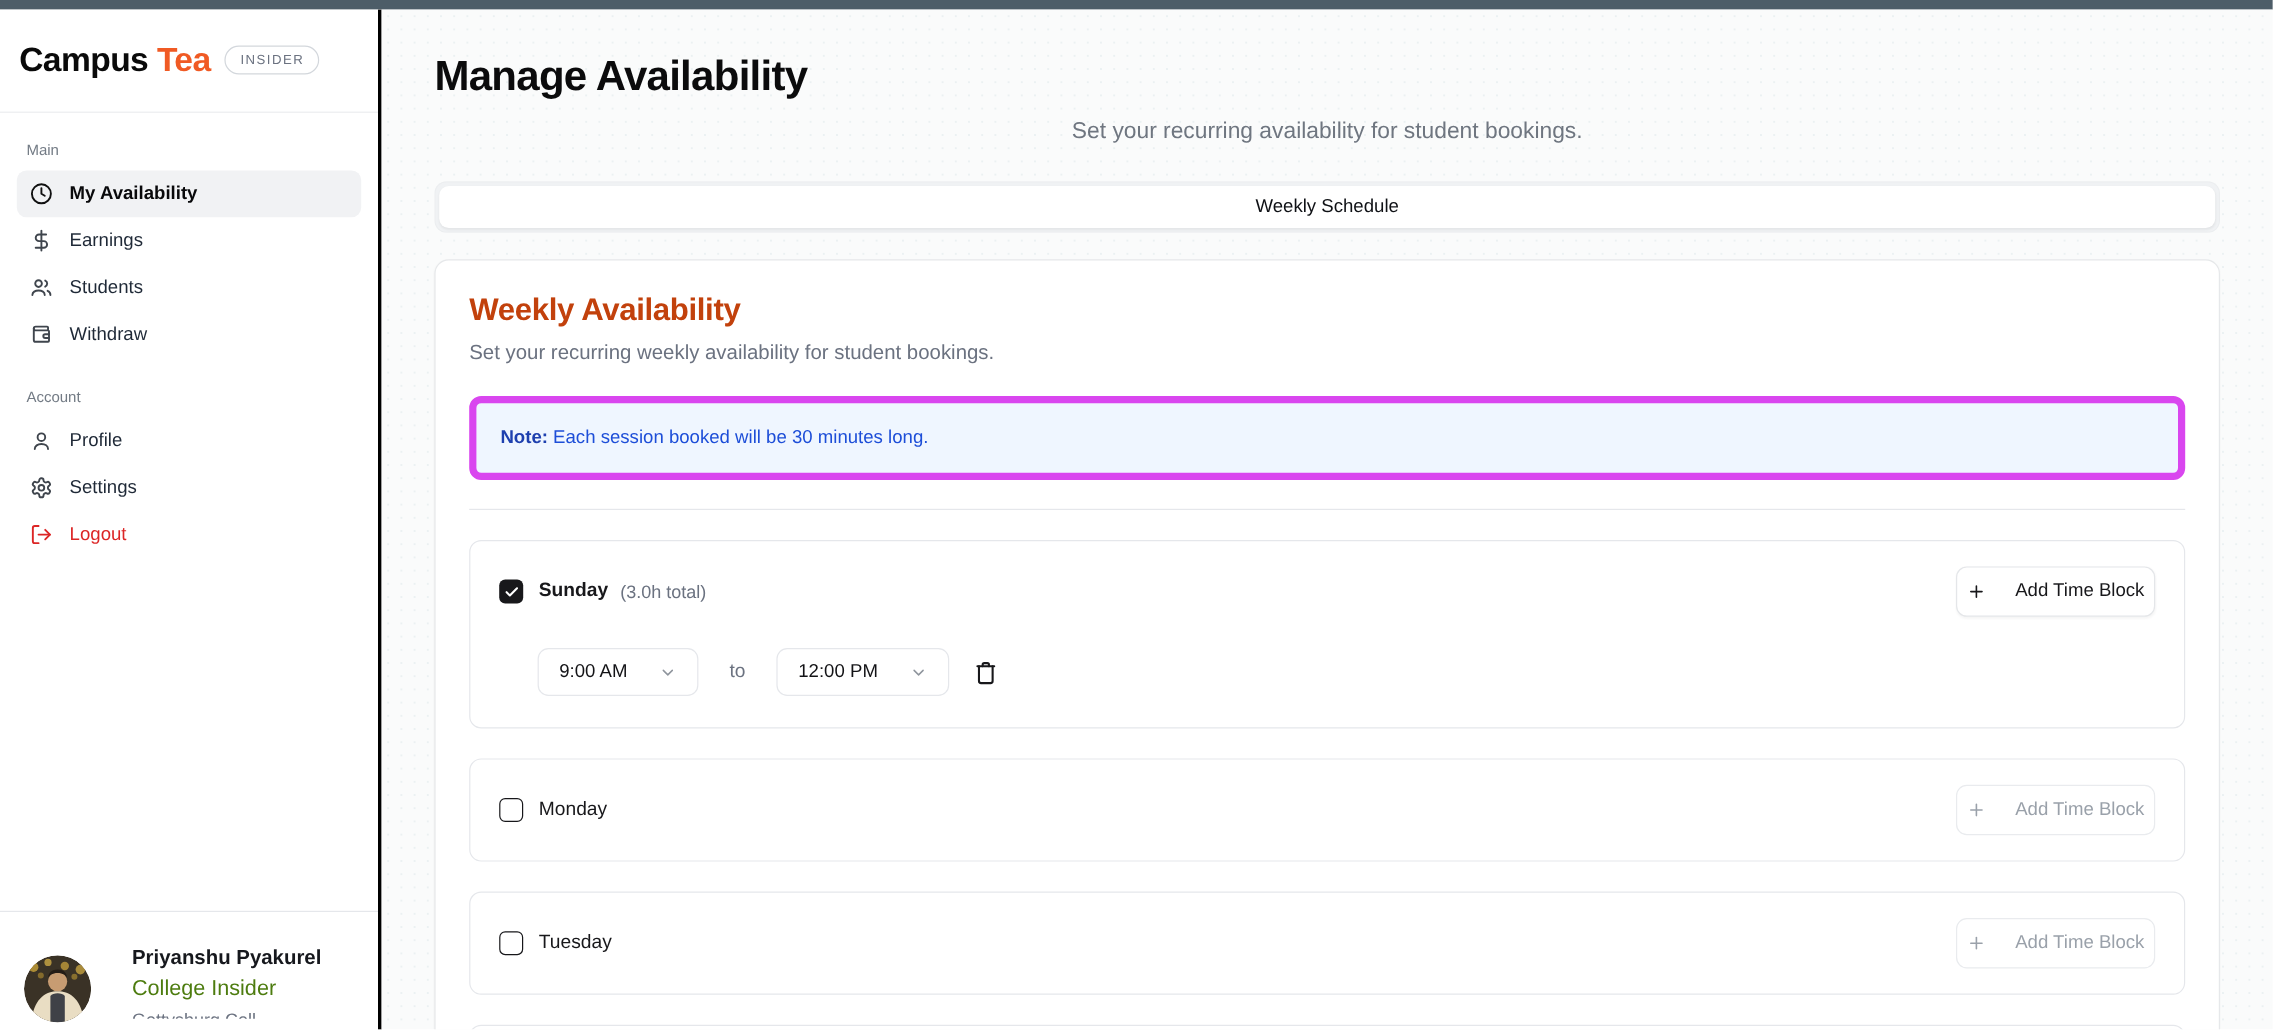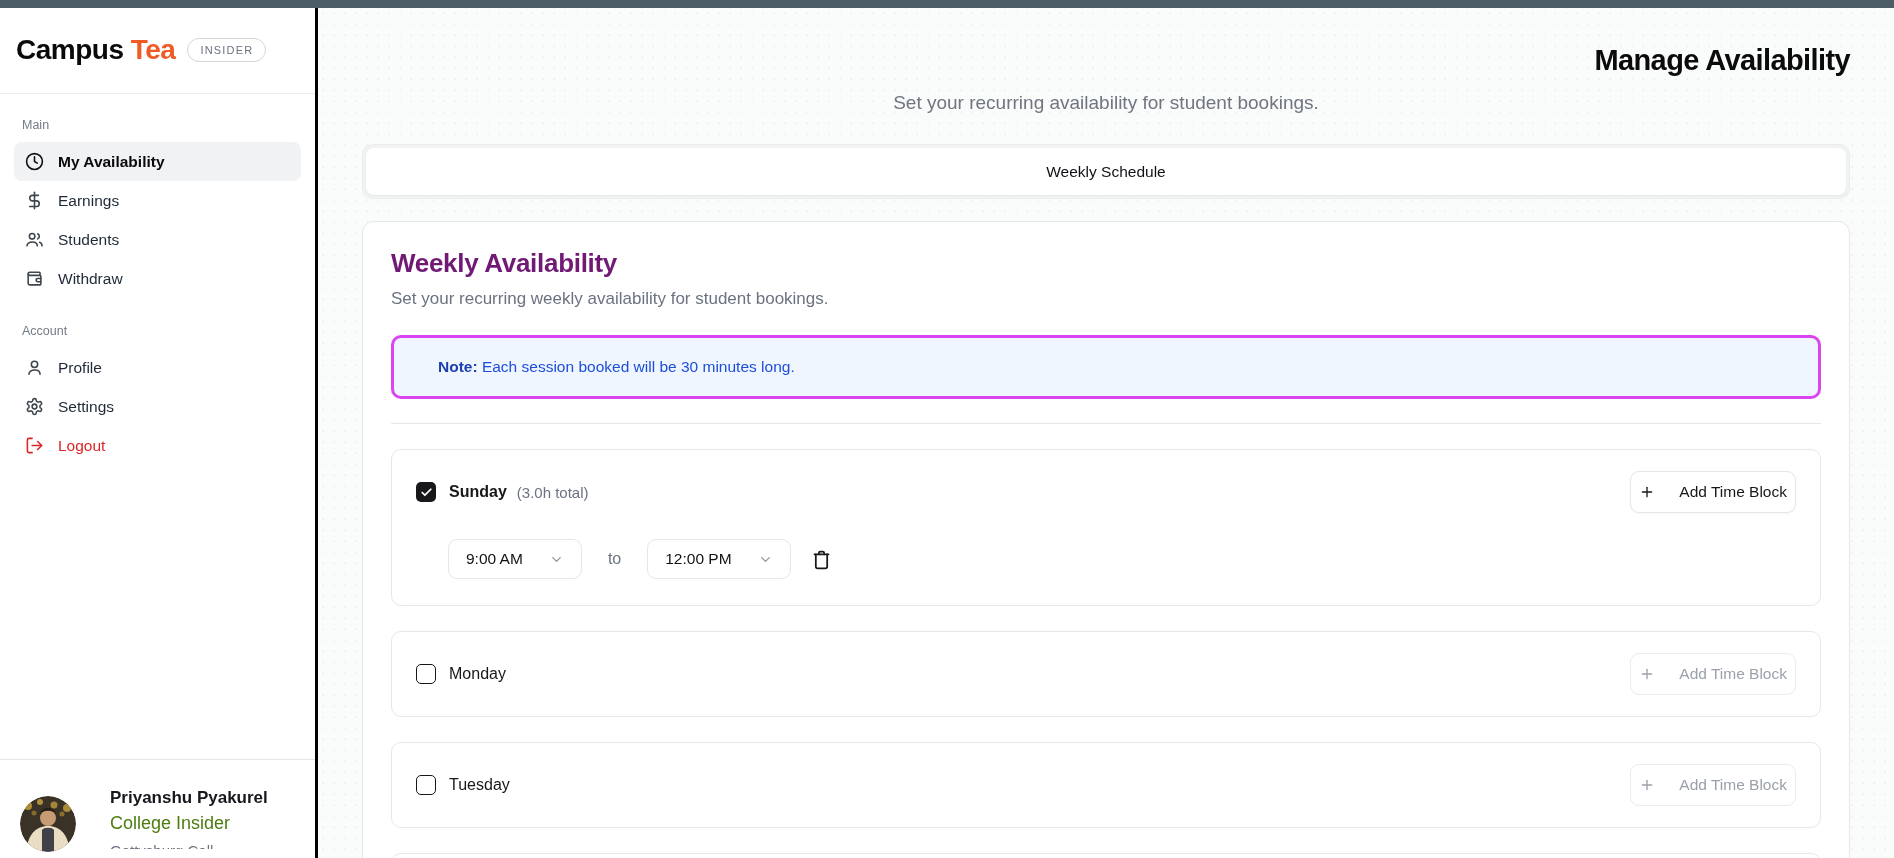--- a/index.html
+++ b/index.html
@@ -31,31 +31,31 @@
   .user-meta { width:160px; }
   .user-name { font-size:17px; font-weight:700; color:#16181d; line-height:1.5; }
   .user-role { font-size:18px; color:#4d7c0f; margin-top:3px; }
   .user-org { font-size:15px; color:#6b7280; margin-top:8px; height:7px; overflow:hidden; }
 
   
   .main { flex:1; overflow:hidden; padding:30px 44px 0 44px;
           background-color:#fafbfb;
           background-image:radial-gradient(rgba(100,150,165,0.10) 1px, transparent 1px);
           background-size:11px 11px; }
-  .page-title { text-align:right; font-size:29px; font-weight:700; letter-spacing:-0.6px; color:#0b0b0c; margin-top:6px; }
+  .page-title { text-align:left; font-size:35px; font-weight:700; letter-spacing:-0.6px; color:#0b0b0c; margin-top:6px; }
   .page-subtitle { text-align:center; font-size:19px; color:#6f7680; margin-top:15px; }
 
   .tabs { margin-top:30px; background:#f0f2f4; border-radius:10px; padding:4px; box-shadow:inset 0 0 0 1px rgba(0,0,0,0.02); }
-  .tab { background:#fff; border-radius:8px; height:47px; display:flex; align-items:center; justify-content:center; font-size:15.5px; color:#0f1115; box-shadow:0 1px 2px rgba(0,0,0,0.05); cursor:pointer; }
+  .tab { background:#fff; border-radius:8px; height:35px; display:flex; align-items:center; justify-content:center; font-size:15.5px; color:#0f1115; box-shadow:0 1px 2px rgba(0,0,0,0.05); cursor:pointer; }
 
   .card { margin-top:22px; background:#fff; border:1px solid #e6e8ea; border-radius:12px; padding:26px 28px; box-shadow:0 1px 2px rgba(16,24,40,0.04); }
-  .card-title { font-size:26px; font-weight:700; letter-spacing:-0.3px; color:#701a75; }
+  .card-title { font-size:26px; font-weight:700; letter-spacing:-0.3px; color:#c2410c; }
   .card-subtitle { font-size:17px; color:#6b7280; margin-top:10px; }
 
-  .note { margin-top:26px; background:#eff6ff; border:3px solid #d946ef; border-radius:10px; padding:20px 44px; font-size:15.5px; color:#1d4ed8; }
+  .note { margin-top:26px; background:#eff6ff; border:6px solid #d946ef; border-radius:10px; padding:20px 20px; font-size:15.5px; color:#1d4ed8; }
   .note b { color:#1e40af; }
 
   .divider { border:none; border-top:1px solid #e5e7eb; margin-top:24px; }
 
   .day-row { margin-top:25px; border:1px solid #e5e7eb; border-radius:10px; padding:21px 24px; background:#fff; }
   .day-head { display:flex; align-items:center; }
   .checkbox { width:20px; height:20px; border-radius:5px; flex-shrink:0; cursor:pointer; }
   .checkbox.checked { background:#18181b; display:flex; align-items:center; justify-content:center; }
   .checkbox.checked svg { width:13px; height:13px; color:#fff; }
   .checkbox.unchecked { background:#fff; border:1.6px solid #17171a; }

